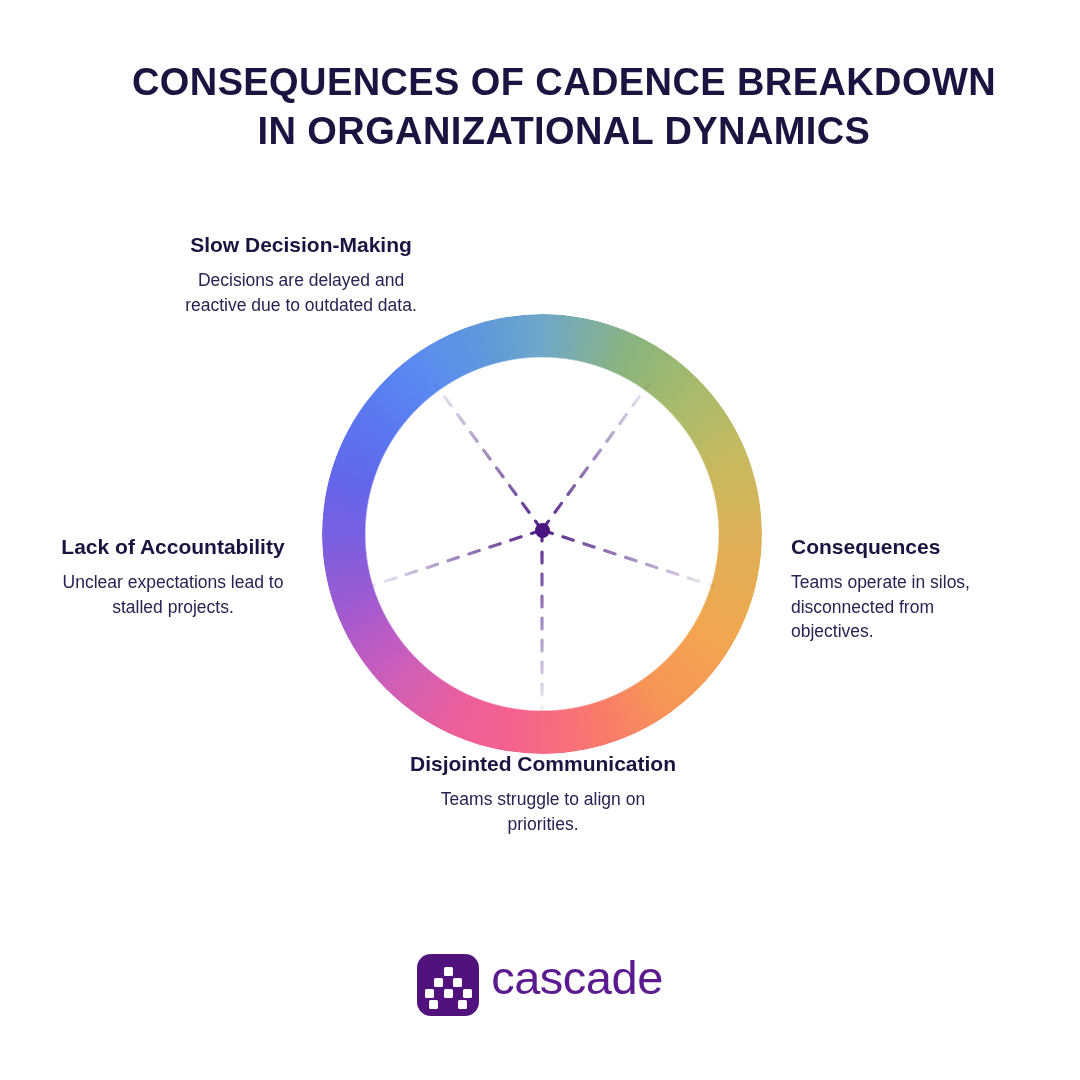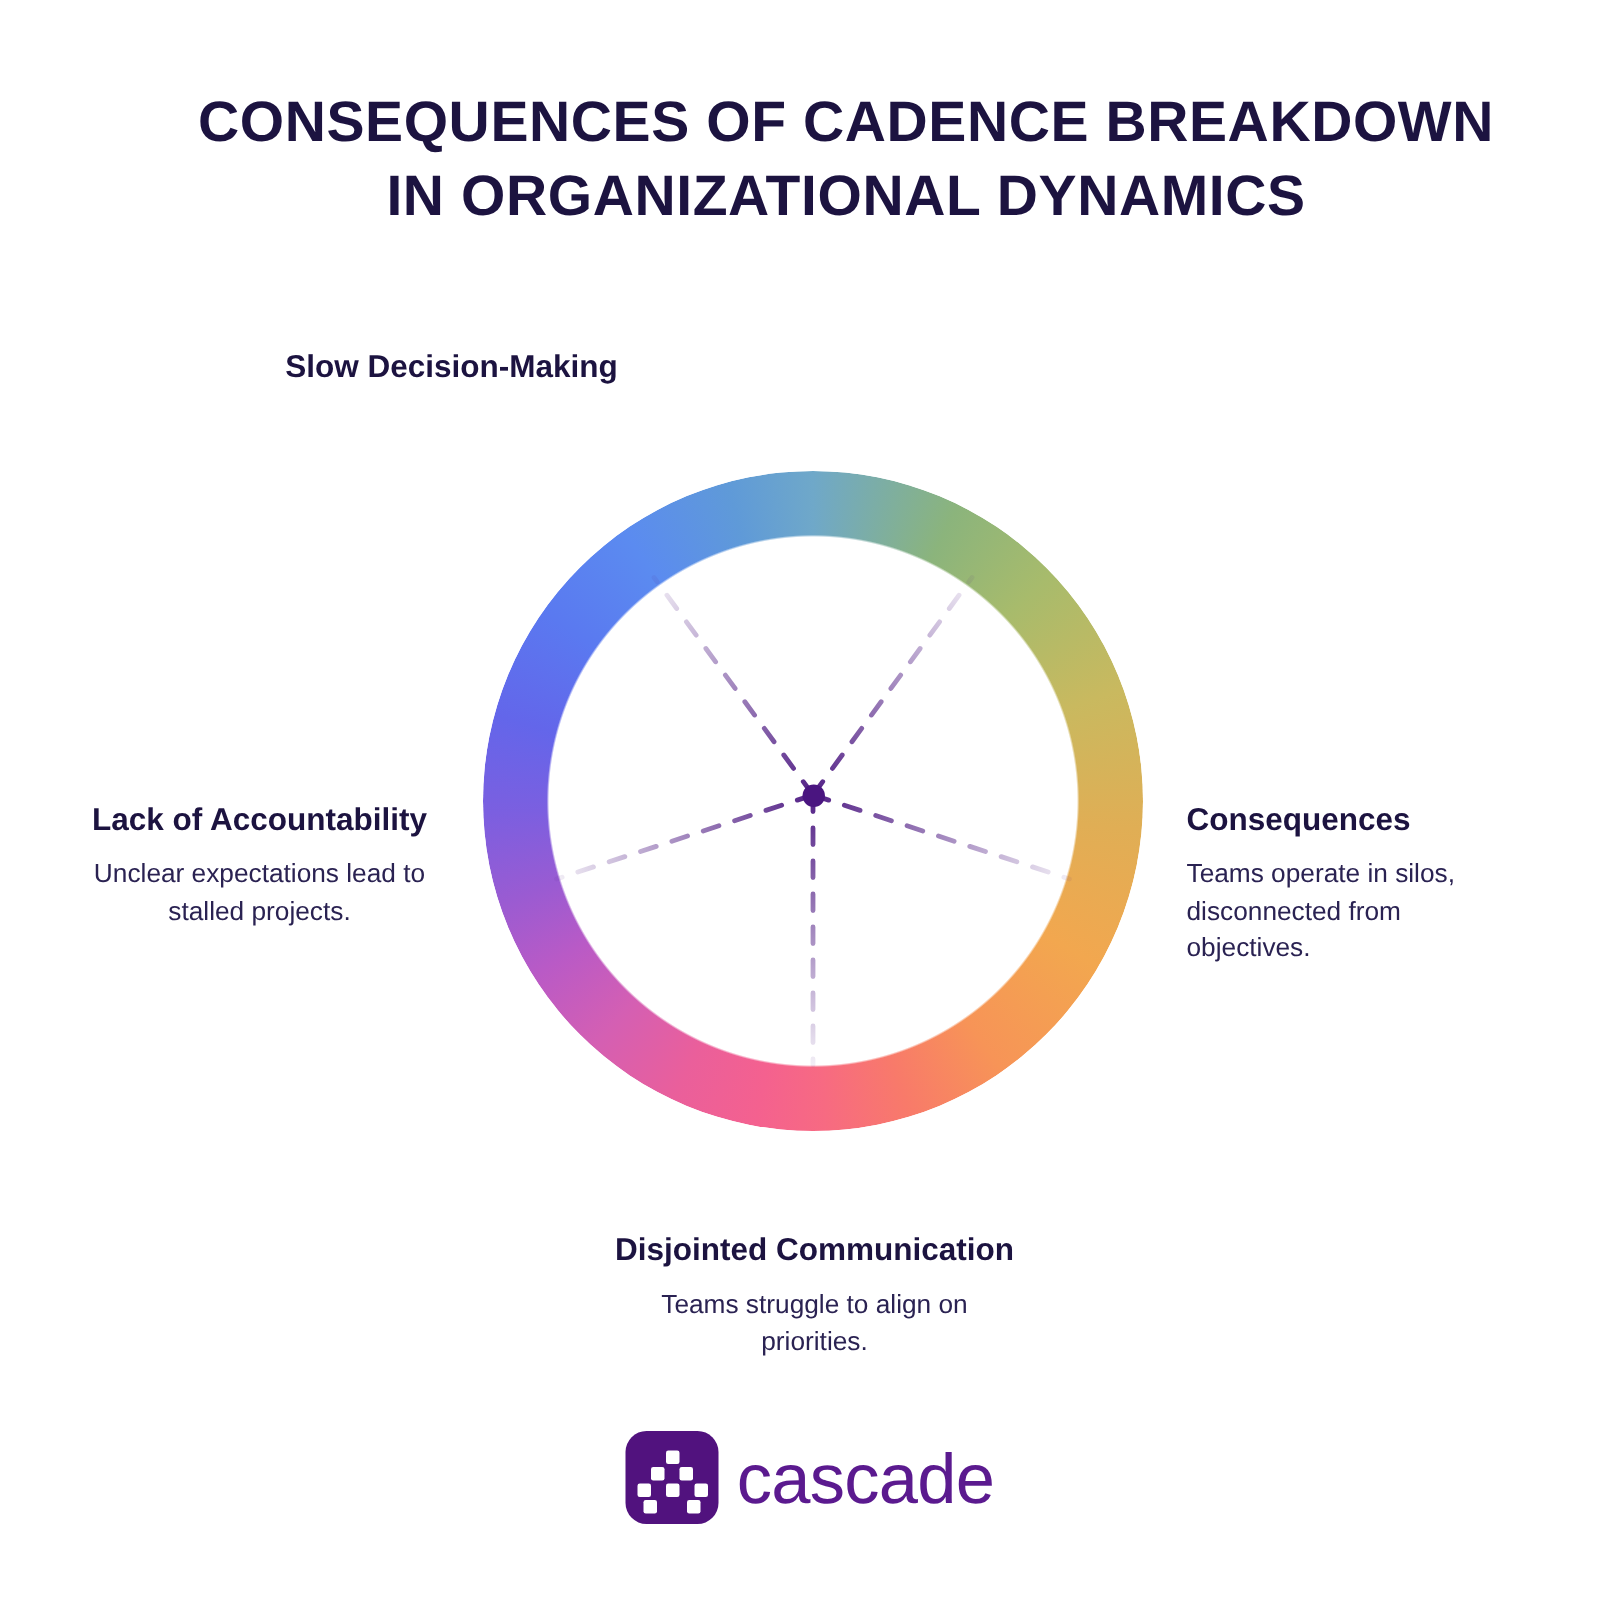--- a/index.html
+++ b/index.html
@@ -132,33 +132,33 @@
     left: 791px; top: 521px;
     width: 230px;
     text-align: left;
   }
   #callout-lack-of-accountability {
     left: 58px; top: 521px;
     width: 230px;
     text-align: center;
   }
   #callout-disjointed-communication {
-    left: 408px; top: 808px;
+    left: 408px; top: 738px;
     width: 270px;
     text-align: center;
   }
 
   
   #footer-logo {
     position: absolute;
     left: 0;
     top: 954px;
     width: 1080px;
     display: flex;
-    align-items: center;
+    align-items: flex-start;
     justify-content: center;
     gap: 12px;
   }
   #logo-mark {
     width: 62px;
     height: 62px;
     border-radius: 14px;
     background: #51127e;
     position: relative;
   }
@@ -219,20 +219,21 @@
       <line x1="220" y1="216" x2="114" y2="71" stroke="url(#gspoke3)"></line>
       <line x1="220" y1="216" x2="49" y2="272" stroke="url(#gspoke4)"></line>
     </g>
   </svg>
 
   <div id="hub-dot"></div>
 </div>
 
 <div class="callout" id="callout-slow-decision-making">
   <div class="c-title">Slow Decision-Making</div>
+  <div class="c-desc">Decisions are delayed and reactive due to outdated data.</div>
 </div>
 
 <div class="callout" id="callout-meetings-without-impact">
 </div>
 
 <div class="callout" id="callout-misalignment">
   <div class="c-title">Consequences</div>
   <div class="c-desc">Teams operate in silos, disconnected from objectives.</div>
 </div>
 

